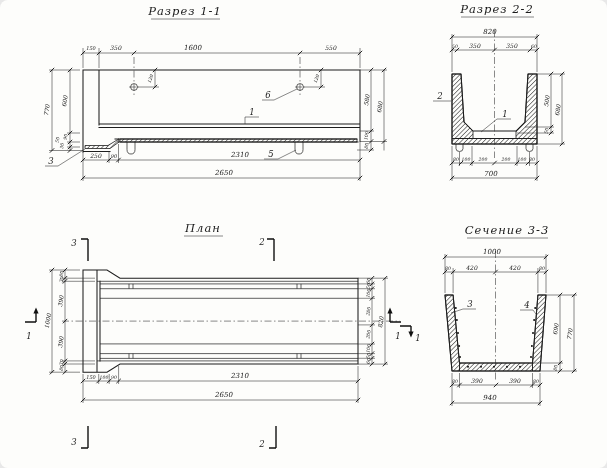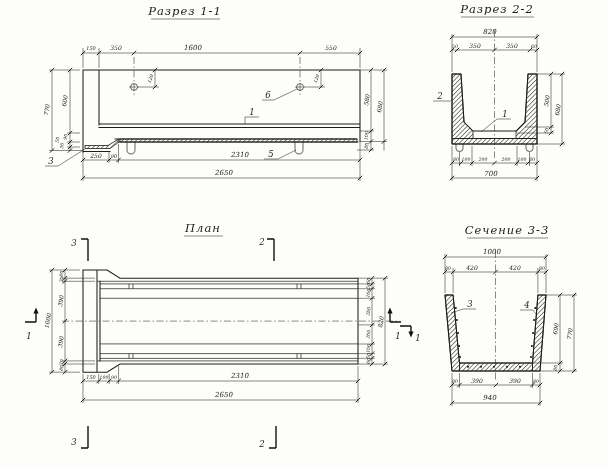--- a/index.html
+++ b/index.html
@@ -1,17 +1,17 @@
 <!DOCTYPE html>
 <html><head>
 <meta charset="utf-8">
 <style>
   html,body{margin:0;padding:0;background:#e8e8e8;}
   .sheet{position:relative;width:607px;height:468px;background:#fdfdfb;overflow:hidden;
-         font-family:"DejaVu Serif", serif;}
+         font-family:"DejaVu Serif", serif;border-radius:8px;}
   svg{position:absolute;left:0;top:0;}
   text{fill:#1b1b1b;font-style:italic;}
   .title{font-size:11.5px;letter-spacing:1px;}
   .d7{font-size:7px;} .d6{font-size:6px;} .d5{font-size:5px;} .d45{font-size:4.6px;}
   .c8{font-size:8.5px;}
   .geo{stroke:#1d1d1d;stroke-width:1.05;fill:none;stroke-linecap:square;}
   .geo2{stroke:#1d1d1d;stroke-width:.7;fill:none;}
   .dim{stroke:#2a2a2a;stroke-width:.55;fill:none;}
   .tick{stroke:#111;stroke-width:.9;fill:none;}
   .cl{stroke:#2a2a2a;stroke-width:.55;fill:none;stroke-dasharray:7 2.5 1.5 2.5;}

